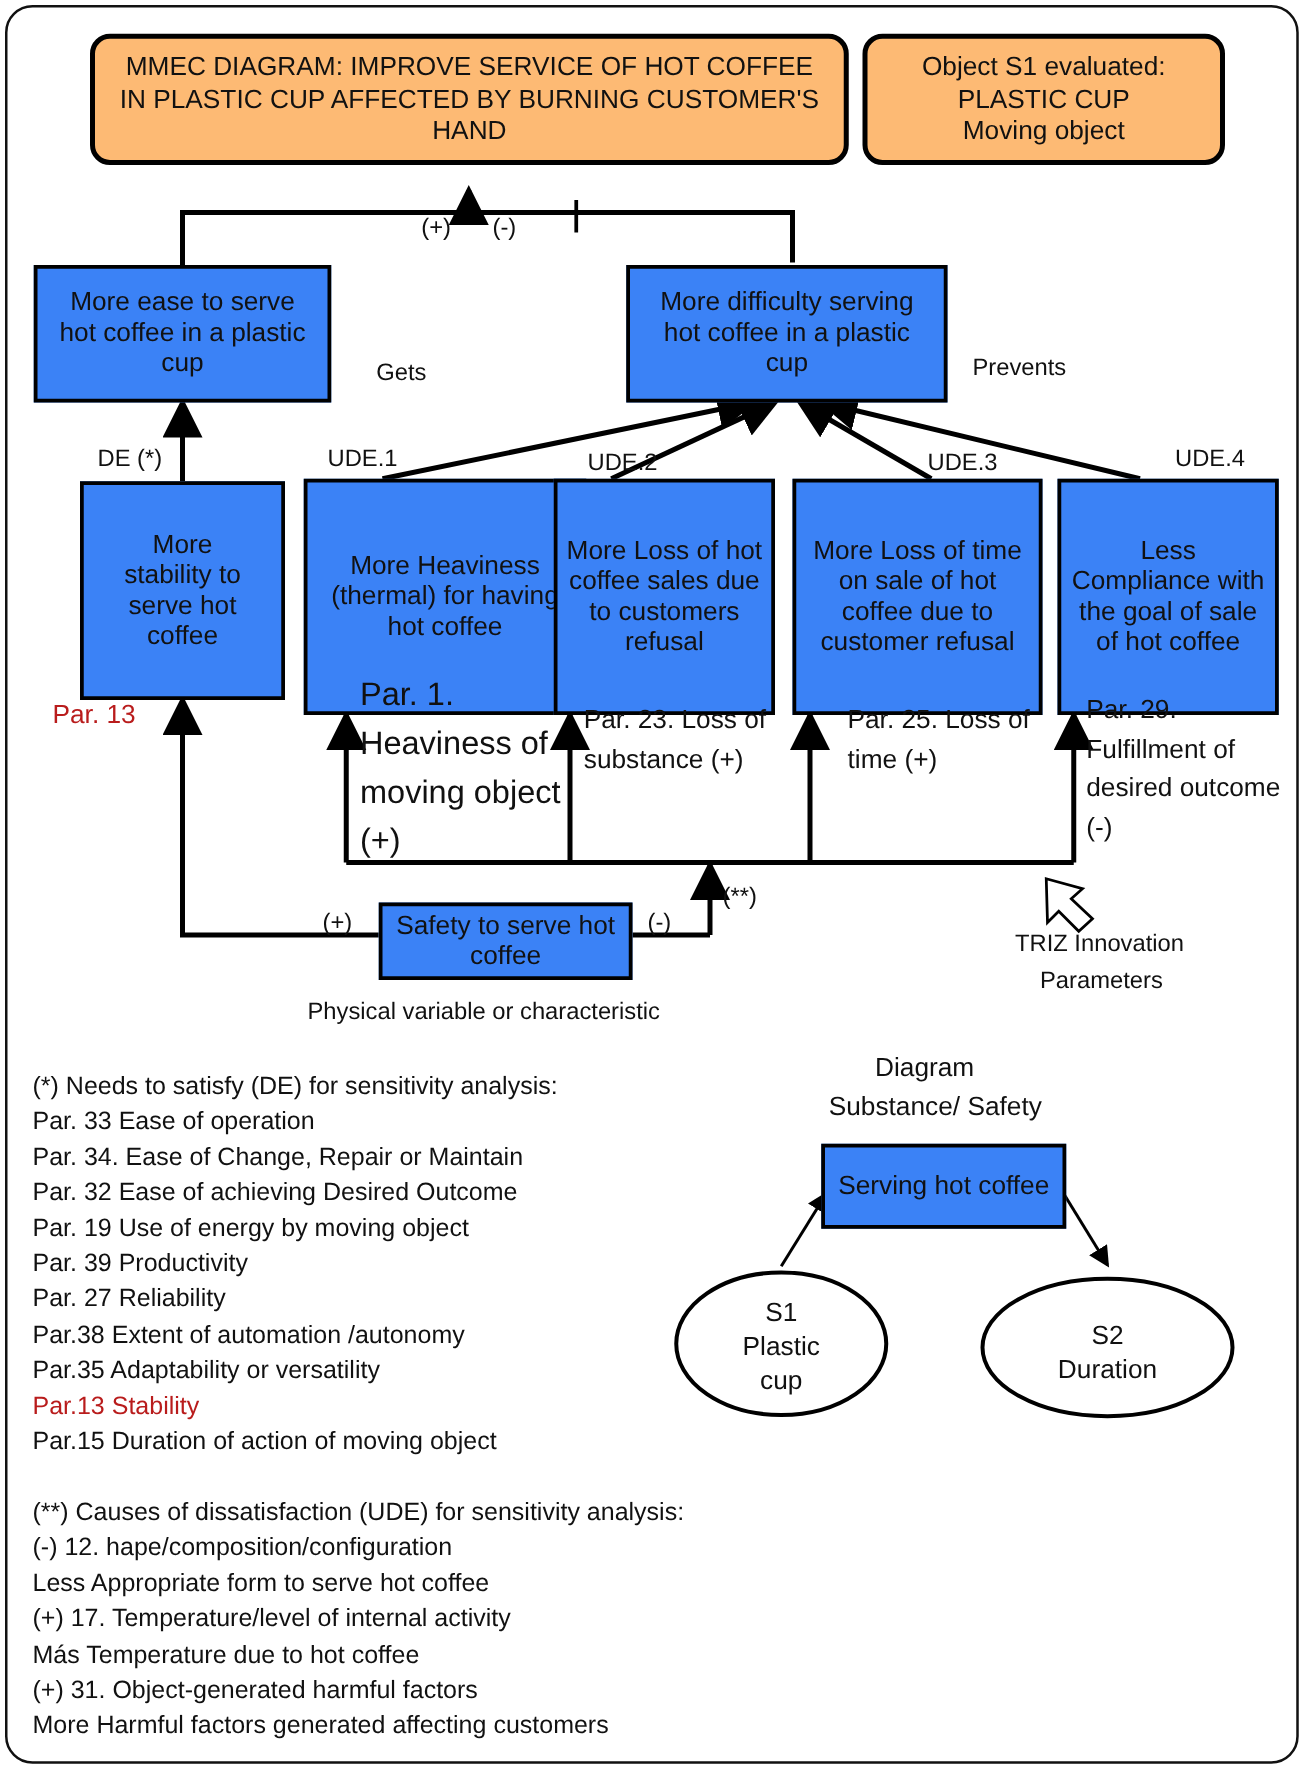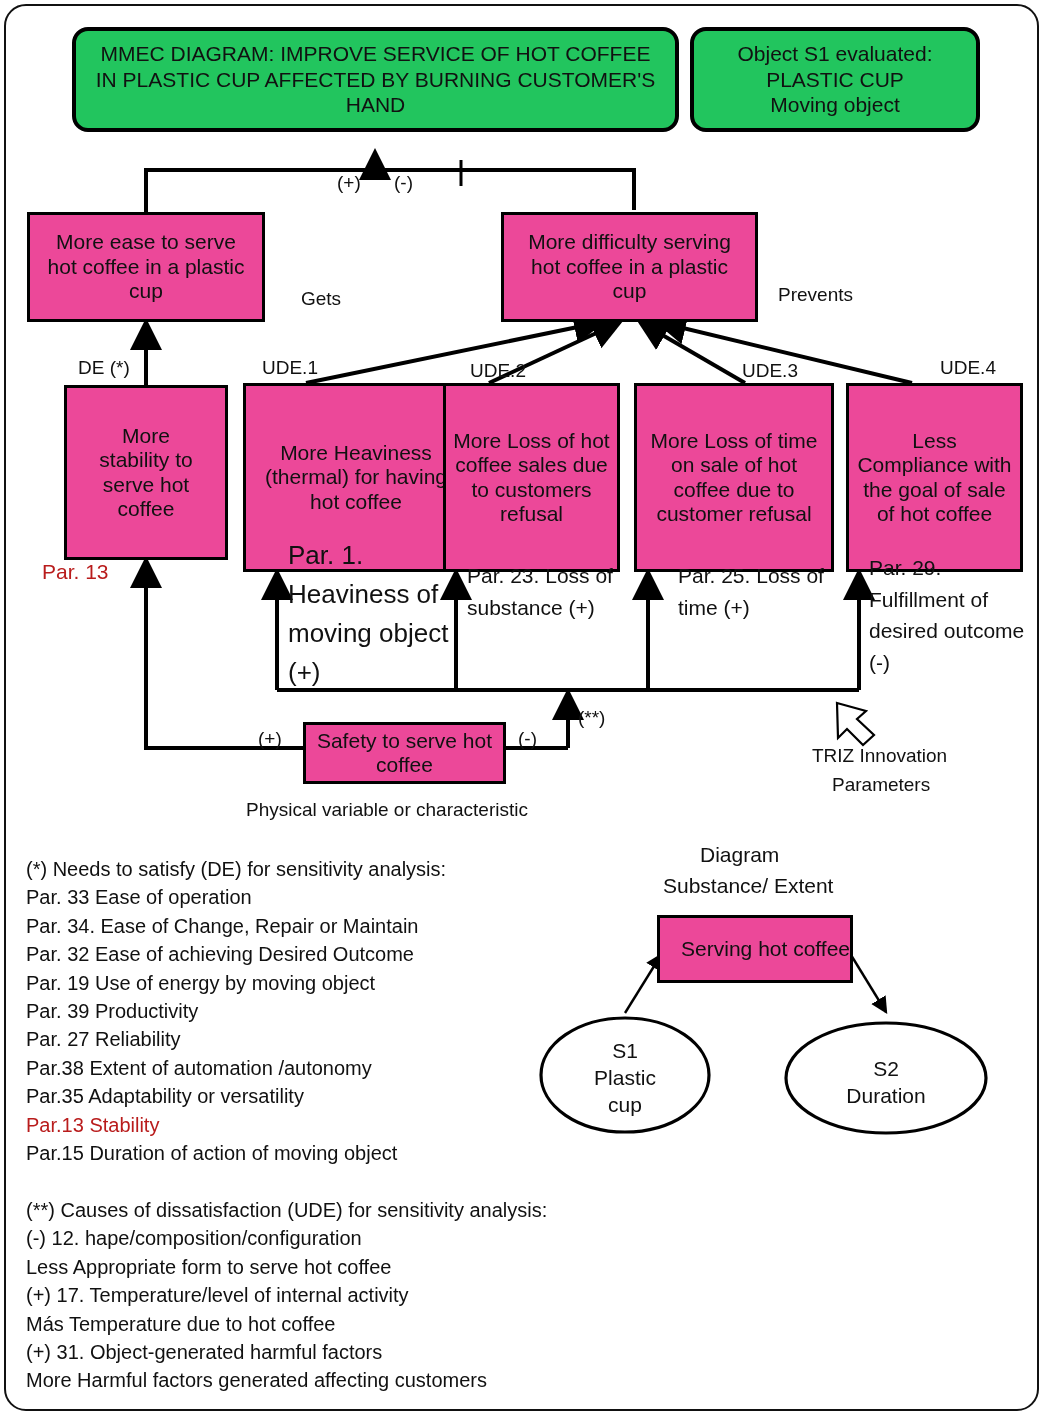--- a/index.html
+++ b/index.html
@@ -8,26 +8,26 @@
     font-family:"Liberation Sans","DejaVu Sans",sans-serif;
     color:#111;
   }
   #page-frame{
     position:absolute;left:4px;top:4px;width:1035px;height:1407px;
     border:2px solid #111;border-radius:22px;box-sizing:border-box;
   }
   .abs{position:absolute;box-sizing:border-box;}
   
   .box{
-    border:3px solid #000;background:#ec4899;
-    display:flex;align-items:center;justify-content:flex-end;text-align:center;
+    border:3px solid #000;background:#3b82f6;
+    display:flex;align-items:center;justify-content:center;text-align:center;
     line-height:1.16;
   }
   .rbox{
-    border:4px solid #000;border-radius:16px;background:#22c55e;
+    border:4px solid #000;border-radius:16px;background:#fdba74;
     display:flex;align-items:center;justify-content:center;text-align:center;
     line-height:1.22;
   }
   .lbl{position:absolute;white-space:nowrap;}
   .blue{color:#b91c1c;}
   svg.layer{position:absolute;left:0;top:0;width:1047px;height:1419px;overflow:visible;pointer-events:none;}
   .listline{white-space:nowrap;}
 </style>
 </head>
 <body>
@@ -196,21 +196,21 @@
   <div class="listline">(**) Causes of dissatisfaction (UDE) for sensitivity analysis:</div>
   <div class="listline">(-) 12. hape/composition/configuration</div>
   <div class="listline">Less Appropriate form to serve hot coffee</div>
   <div class="listline">(+) 17. Temperature/level of internal activity</div>
   <div class="listline">Más Temperature due to hot coffee</div>
   <div class="listline">(+) 31. Object-generated harmful factors</div>
   <div class="listline">More Harmful factors generated affecting customers</div>
 </div>
 
 <div class="lbl" style="left:700px;top:843px;font-size:21px;">Diagram</div>
-<div class="lbl" style="left:663px;top:874px;font-size:21px;">Substance/ Extent</div>
+<div class="lbl" style="left:663px;top:874px;font-size:21px;">Substance/ Safety</div>
 
 <div class="abs box" style="left:657px;top:915px;width:196px;height:68px;font-size:21px;">
   <span>Serving hot coffee</span>
 </div>
 
 <div class="abs" style="left:545px;top:1038px;width:160px;text-align:center;font-size:21px;line-height:1.28;">
   <div>S1</div>
   <div>Plastic</div>
   <div>cup</div>
 </div>

